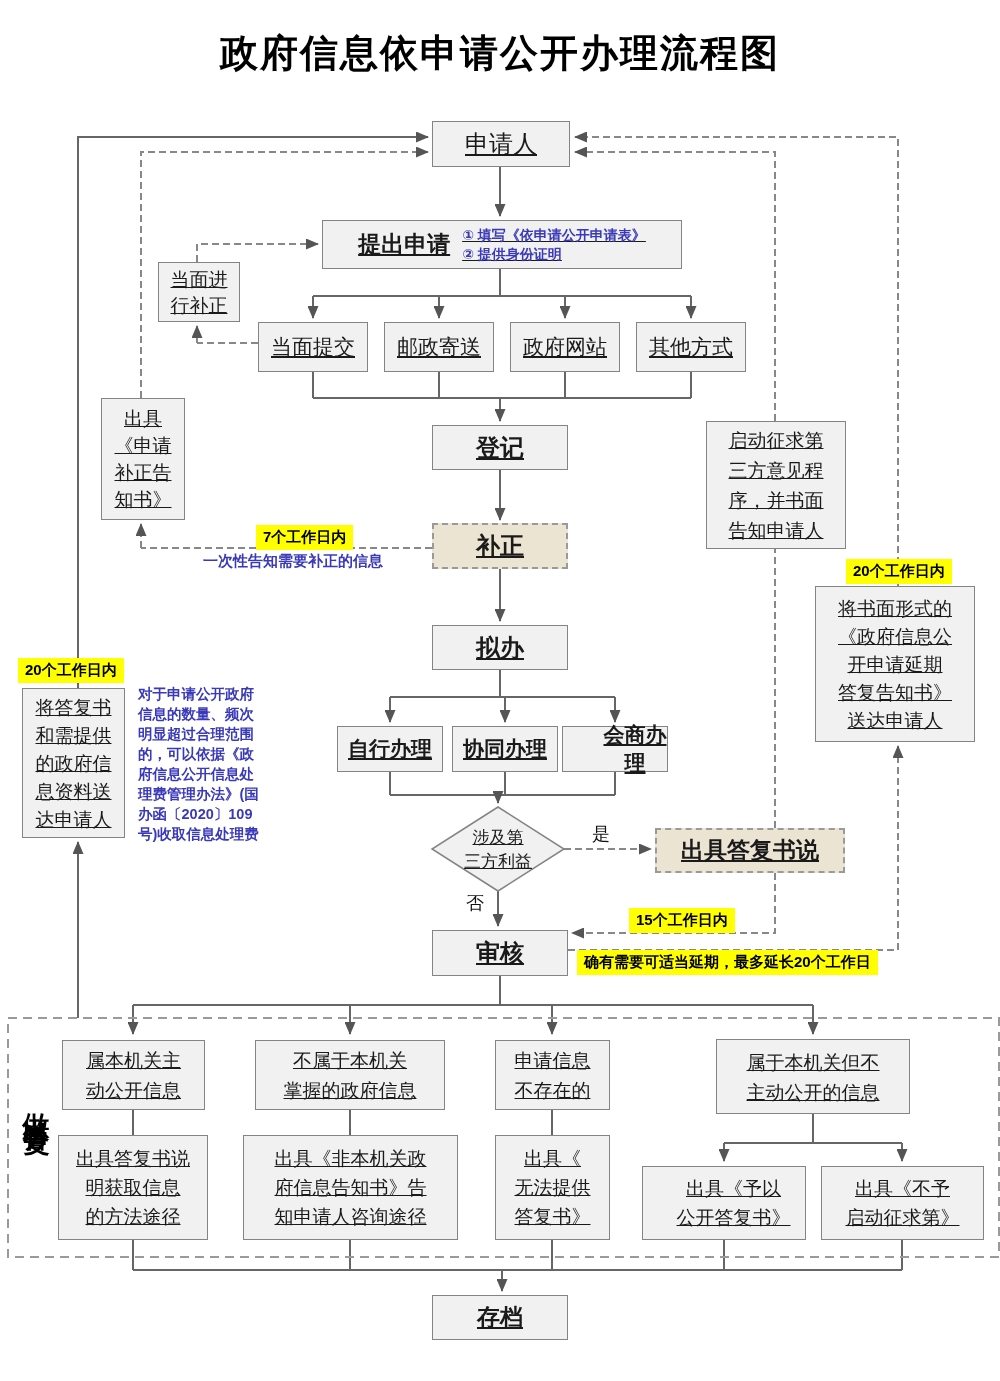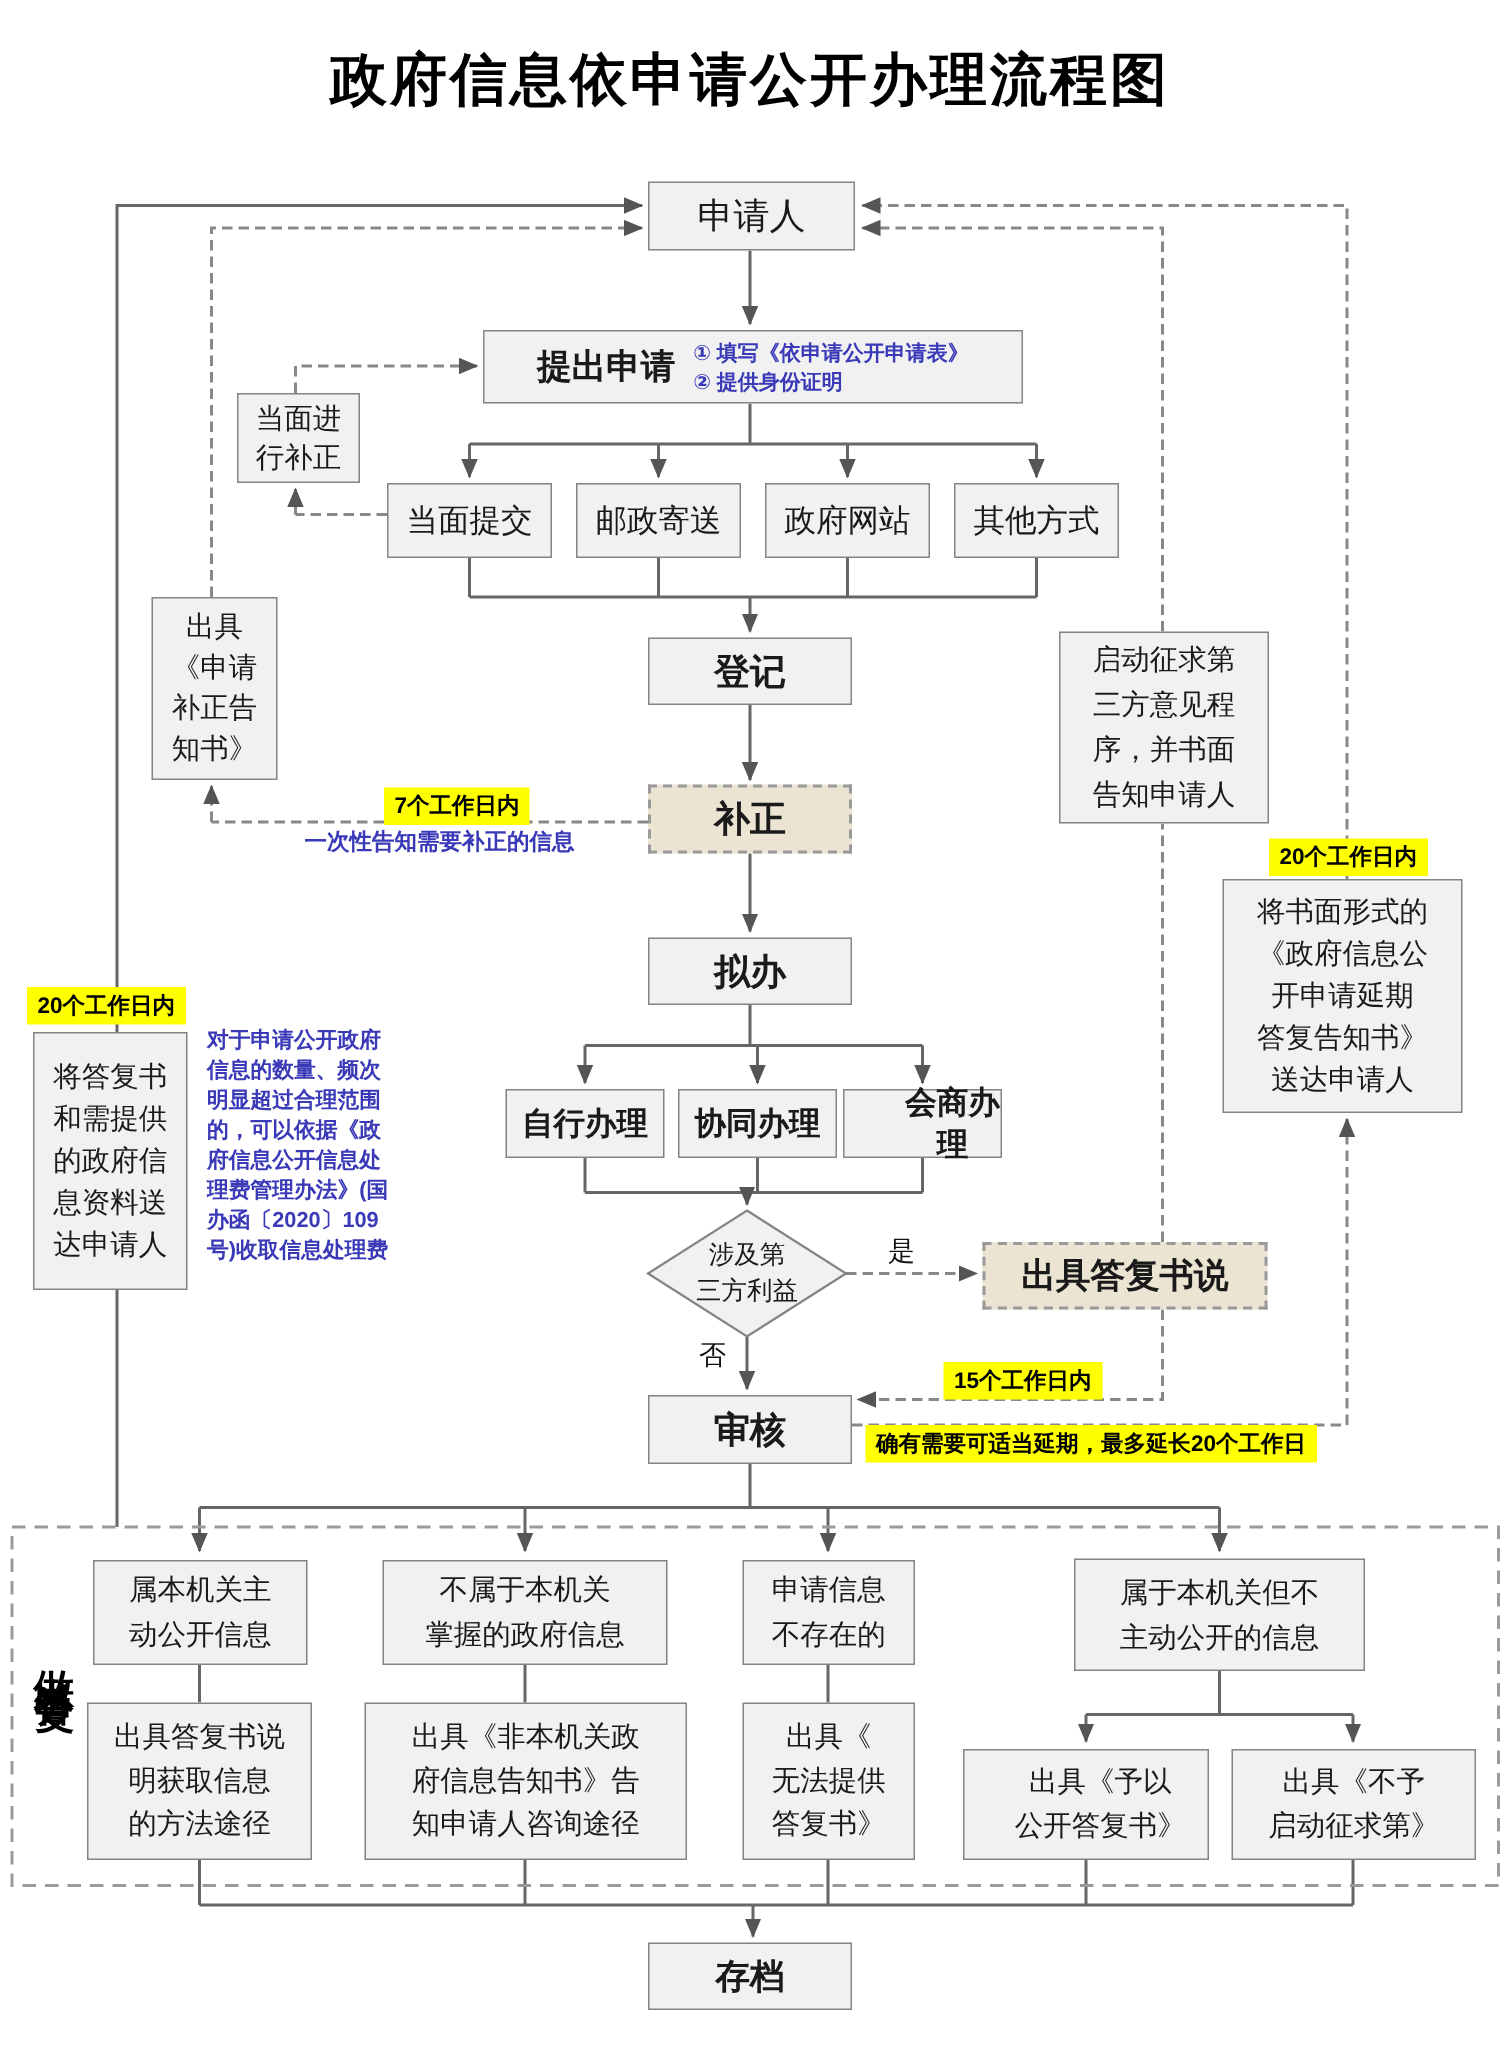--- a/index.html
+++ b/index.html
@@ -8,21 +8,21 @@
     font-family:"Liberation Sans","DejaVu Sans",sans-serif;overflow:hidden;
   }
   .title{
     position:absolute;left:0;right:0;top:28px;text-align:center;
     font-size:38px;font-weight:bold;color:#000;letter-spacing:2px;
   }
   svg.wires{position:absolute;left:0;top:0;}
   .node{
     position:absolute;background:#f1f1f1;border:1.5px solid #848484;
     display:flex;align-items:center;justify-content:center;text-align:center;
-    color:#1a1a1a;white-space:pre-line;box-sizing:border-box;
+    color:#1a1a1a;white-space:pre-line;box-sizing:border-box;text-decoration:underline;
   }
   .hei{font-family:"Liberation Sans","DejaVu Sans",sans-serif;font-weight:bold;}
   .kai{font-family:"DejaVu Serif","Liberation Serif",serif;font-weight:normal;}
   .beige{background:#ebe4d2;border:2px dashed #9a9a9a;}
   .plain{position:absolute;background:transparent;border:none;}
   .ylabel{
     position:absolute;background:#ffff00;color:#000;font-weight:bold;
     font-size:15px;padding:3px 7px;white-space:nowrap;
   }
   .blue{color:#3a3ab8;}
@@ -149,21 +149,21 @@
 告知申请人</div>
 
   <div class="node kai" style="left:815px;top:586px;width:160px;height:156px;font-size:19px;line-height:28px;">将书面形式的
 《政府信息公
 开申请延期
 答复告知书》
 送达申请人</div>
 
   <div class="node hei" style="left:432px;top:930px;width:136px;height:46px;font-size:24px;">审核</div>
 
-  <div class="node kai" style="left:22px;top:688px;width:103px;height:172px;font-size:19px;line-height:28px;">将答复书
+  <div class="node kai" style="left:22px;top:688px;width:103px;height:150px;font-size:19px;line-height:28px;">将答复书
 和需提供
 的政府信
 息资料送
 达申请人</div>
 
   <div class="vlabel" style="left:18px;top:1092px;">做出答复</div>
 
   <div class="node kai" style="left:62px;top:1040px;width:143px;height:70px;font-size:19px;line-height:30px;">属本机关主
 动公开信息</div>
   <div class="node kai" style="left:255px;top:1040px;width:190px;height:70px;font-size:19px;line-height:30px;">不属于本机关

